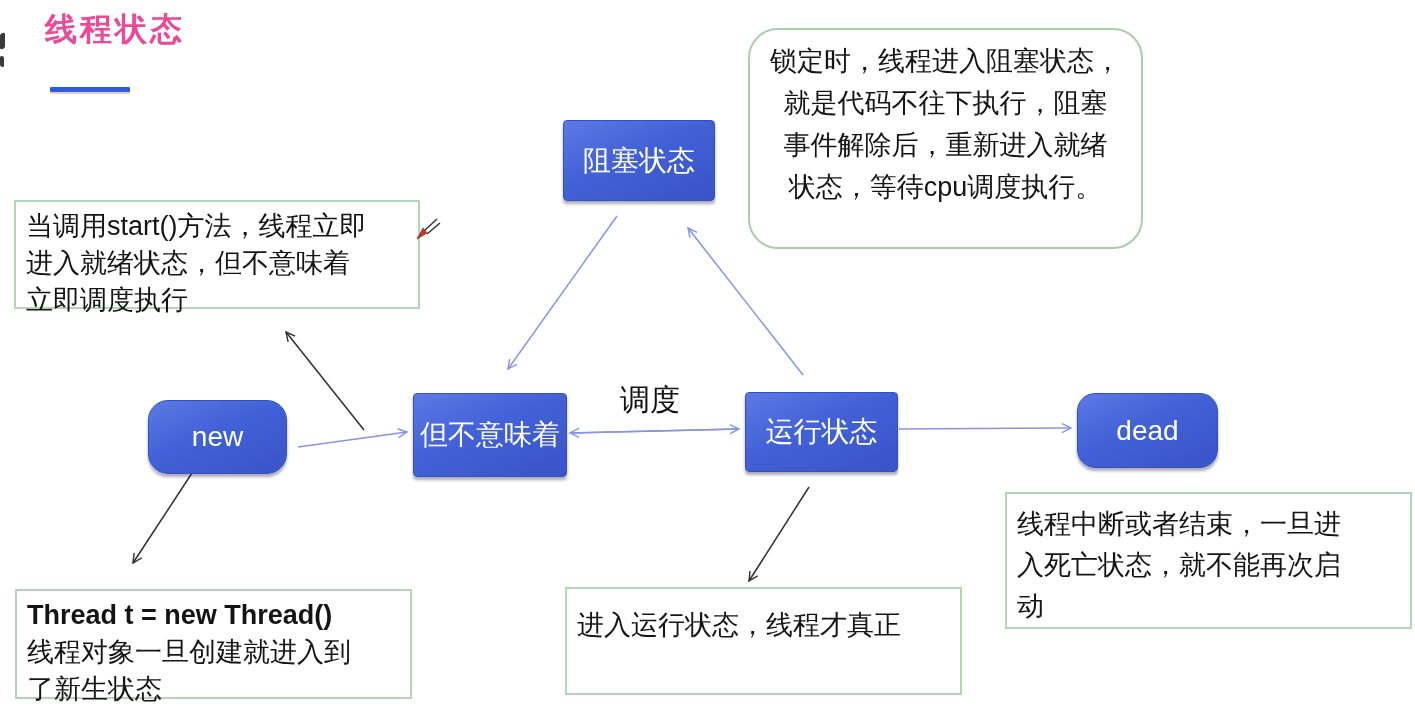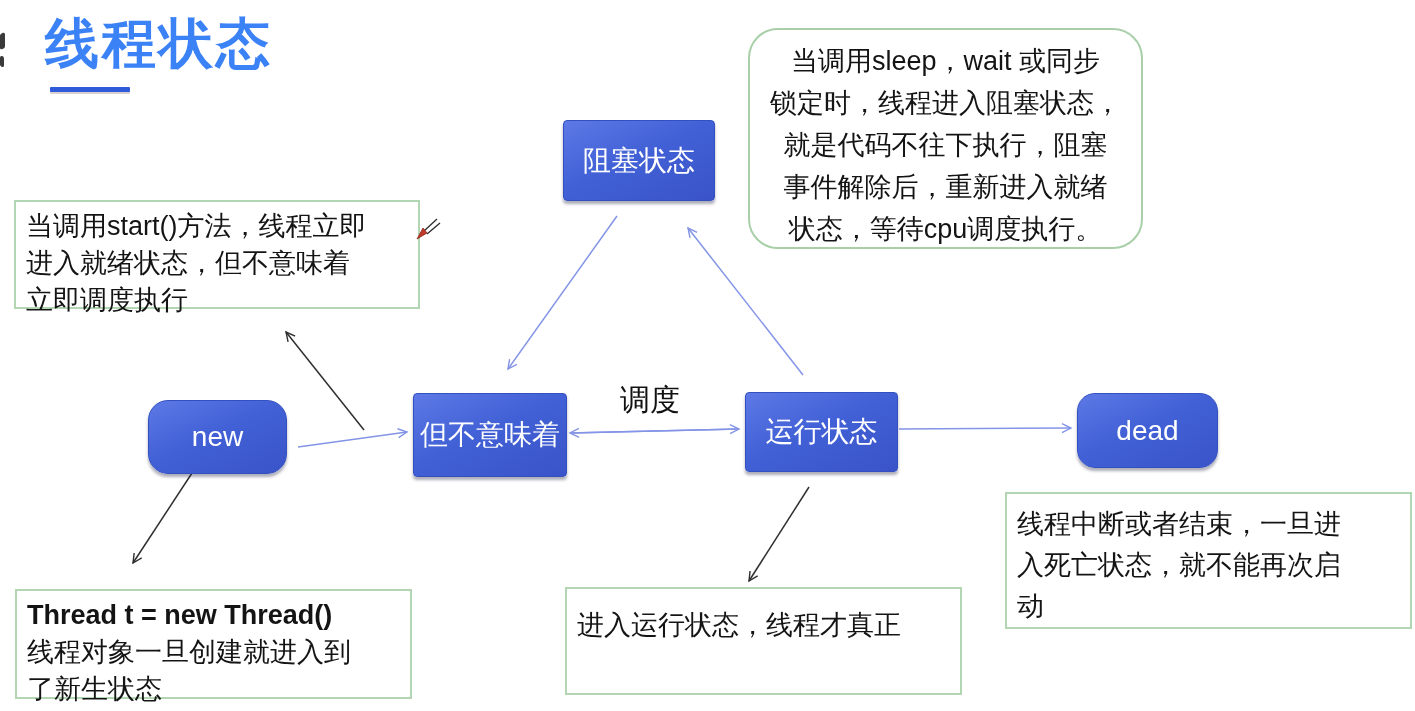--- a/index.html
+++ b/index.html
@@ -6,21 +6,21 @@
   .canvas{
     position:relative;
     width:1415px;height:711px;
     background:#ffffff;
     overflow:hidden;
     font-family:"Liberation Sans","DejaVu Sans",sans-serif;
   }
   
   .page-title{
     position:absolute;left:45px;top:8px;
-    font-size:54px;font-weight:bold;color:#3b82f6;
+    font-size:32px;font-weight:bold;color:#ec4899;
     letter-spacing:3px;
   }
   .title-underline{
     position:absolute;left:50px;top:87px;width:80px;height:5px;
     background:#2f5ad9;border-radius:1px;
     box-shadow:0 2px 0 rgba(150,120,120,.35);
   }
   .edge-artifact{position:absolute;background:#3a3a3a;border-radius:2px;}
   .artifact-1{left:0;top:33px;width:5px;height:16px;transform:skewY(-15deg);}
   .artifact-2{left:0;top:56px;width:4px;height:11px;transform:skewY(12deg);}
@@ -113,21 +113,20 @@
   <div class="node node-new">
     <span>new</span>
   </div>
   <div class="node node-dead">
     <span>dead</span>
   </div>
 
   <div class="edge-label">调度</div>
 
   <div class="note note-blocked">
-    <div>当调用sleep，wait 或同步</div>
     <div>锁定时，线程进入阻塞状态，</div>
     <div>就是代码不往下执行，阻塞</div>
     <div>事件解除后，重新进入就绪</div>
     <div>状态，等待cpu调度执行。</div>
   </div>
 
   <div class="note note-start">
     <div>当调用start()方法，线程立即</div>
     <div>进入就绪状态，但不意味着</div>
     <div>立即调度执行</div>

